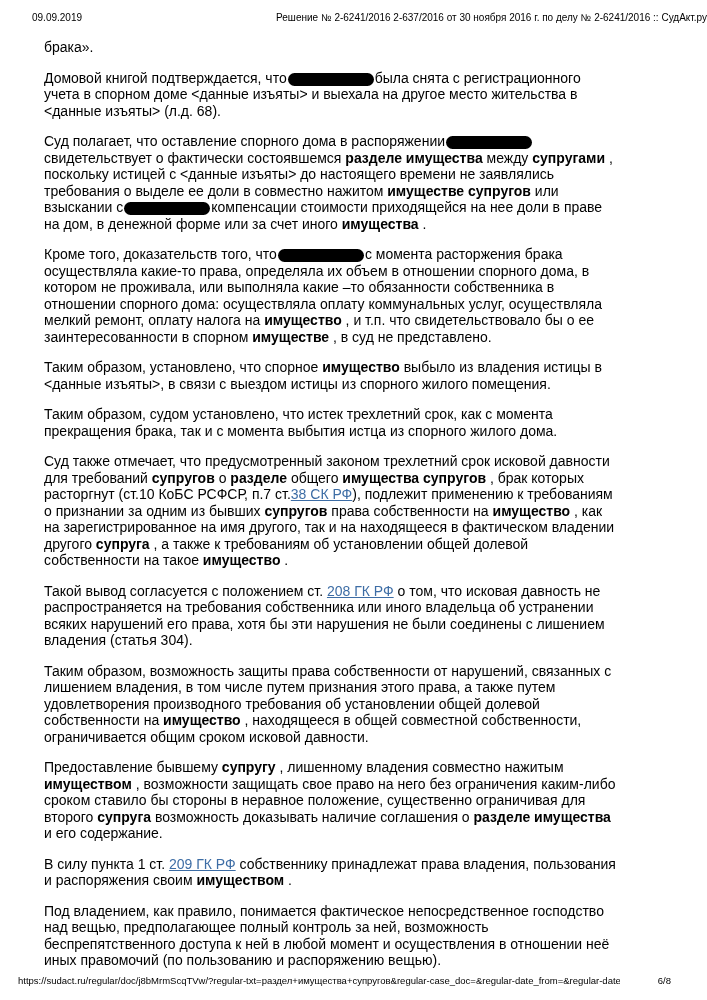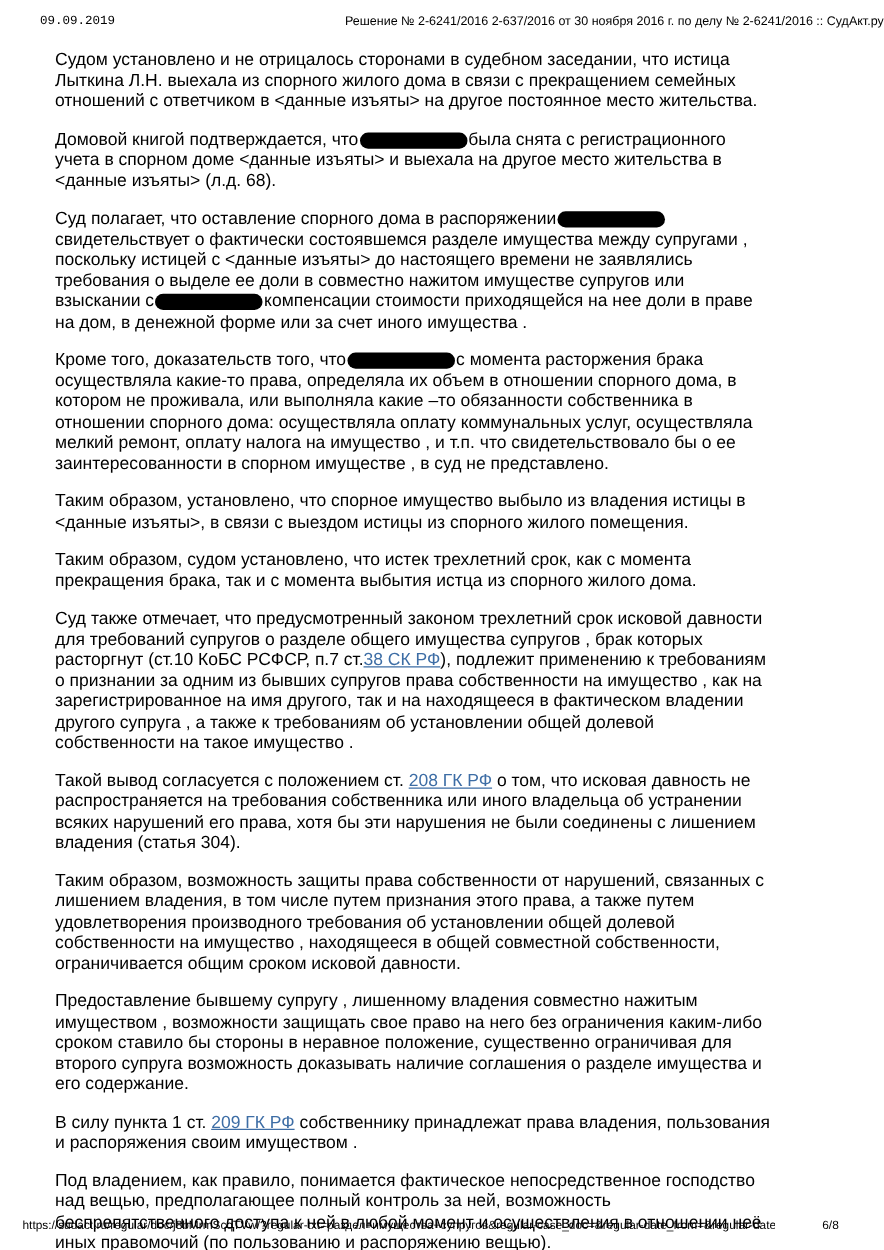--- a/index.html
+++ b/index.html
@@ -11,31 +11,31 @@
     position: relative;
     overflow: hidden;
   }
   :root { --link-color: #3d6da5; }
 
   
   .page-header {
     position: absolute; top: 12px; left: 0; right: 0; height: 14px;
     font-size: 10px; color: #000;
   }
-  .header-date { position: absolute; left: 32px; top: 0; font-family: Liberation Mono, monospace; }
+  .header-date { position: absolute; left: 32px; top: 0; }
   .header-title { position: absolute; left: 0; right: 0; top: 0; text-align: right; }
 
   
   .document-body {
     position: absolute; top: 39px; left: 44px; width: 572px;
     font-size: 14px; line-height: 16.5px;
     text-align: left;
   }
   .document-body p { margin: 0 0 14px 0; }
-  .document-body b { font-weight: normal; }
+  .document-body b { font-weight: bold; }
   .document-body a {
     color: var(--link-color);
     text-decoration: underline;
     cursor: pointer;
   }
   .redact {
     display: inline-block;
     width: 86px; height: 13px;
     background: #000000;
     border-radius: 7px;
@@ -54,21 +54,21 @@
 </style>
 </head>
 <body>
 
 <div class="page-header">
   <span class="header-date">09.09.2019</span>
   <div class="header-title">Решение № 2-6241/2016 2-637/2016 от 30 ноября 2016 г. по делу № 2-6241/2016 :: СудАкт.ру</div>
 </div>
 
 <div class="document-body">
-    <p><span>Судом установлено и не отрицалось сторонами в судебном заседании, что истица Лыткина Л.Н. выехала из спорного жилого дома в связи с прекращением семейных отношений с ответчиком в &lt;данные изъяты&gt; на другое постоянное место жительства.</span></p>
+    <p><span>брака».</span></p>
     <p><span>Домовой книгой подтверждается, что</span><span class="redact" style="background: rgb(0, 0, 0);"></span><span>была снята с регистрационного учета в спорном доме &lt;данные изъяты&gt; и выехала на другое место жительства в &lt;данные изъяты&gt; (л.д. 68).</span></p>
     <p><span>Суд полагает, что оставление спорного дома в распоряжении</span><span class="redact" style="background: rgb(0, 0, 0);"></span><span>свидетельствует о фактически состоявшемся </span><b>разделе имущества</b><span> между </span><b>супругами</b><span> , поскольку истицей с &lt;данные изъяты&gt; до настоящего времени не заявлялись требования о выделе ее доли в совместно нажитом </span><b>имуществе супругов</b><span> или взыскании с</span><span class="redact" style="background: rgb(0, 0, 0);"></span><span>компенсации стоимости приходящейся на нее доли в праве на дом, в денежной форме или за счет иного </span><b>имущества</b><span> .</span></p>
     <p><span>Кроме того, доказательств того, что</span><span class="redact" style="background: rgb(0, 0, 0);"></span><span>с момента расторжения брака осуществляла какие-то права, определяла их объем в отношении спорного дома, в котором не проживала, или выполняла какие –то обязанности собственника в отношении спорного дома: осуществляла оплату коммунальных услуг, осуществляла мелкий ремонт, оплату налога на </span><b>имущество</b><span> , и т.п. что свидетельствовало бы о ее заинтересованности в спорном </span><b>имуществе</b><span> , в суд не представлено.</span></p>
     <p><span>Таким образом, установлено, что спорное </span><b>имущество</b><span> выбыло из владения истицы в &lt;данные изъяты&gt;, в связи с выездом истицы из спорного жилого помещения.</span></p>
     <p><span>Таким образом, судом установлено, что истек трехлетний срок, как с момента прекращения брака, так и с момента выбытия истца из спорного жилого дома.</span></p>
     <p><span>Суд также отмечает, что предусмотренный законом трехлетний срок исковой давности для требований </span><b>супругов</b><span> о </span><b>разделе</b><span> общего </span><b>имущества супругов</b><span> , брак которых расторгнут (ст.10 КоБС РСФСР, п.7 ст.</span><a>38 СК РФ</a><span>), подлежит применению к требованиям о признании за одним из бывших </span><b>супругов</b><span> права собственности на </span><b>имущество</b><span> , как на зарегистрированное на имя другого, так и на находящееся в фактическом владении другого </span><b>супруга</b><span> , а также к требованиям об установлении общей долевой собственности на такое </span><b>имущество</b><span> .</span></p>
     <p><span>Такой вывод согласуется с положением ст. </span><a>208 ГК РФ</a><span> о том, что исковая давность не распространяется на требования собственника или иного владельца об устранении всяких нарушений его права, хотя бы эти нарушения не были соединены с лишением владения (статья 304).</span></p>
     <p><span>Таким образом, возможность защиты права собственности от нарушений, связанных с лишением владения, в том числе путем признания этого права, а также путем удовлетворения производного требования об установлении общей долевой собственности на </span><b>имущество</b><span> , находящееся в общей совместной собственности, ограничивается общим сроком исковой давности.</span></p>
     <p><span>Предоставление бывшему </span><b>супругу</b><span> , лишенному владения совместно нажитым </span><b>имуществом</b><span> , возможности защищать свое право на него без ограничения каким-либо сроком ставило бы стороны в неравное положение, существенно ограничивая для второго </span><b>супруга</b><span> возможность доказывать наличие соглашения о </span><b>разделе имущества</b><span> и его содержание.</span></p>
     <p><span>В силу пункта 1 ст. </span><a>209 ГК РФ</a><span> собственнику принадлежат права владения, пользования и распоряжения своим </span><b>имуществом</b><span> .</span></p>

